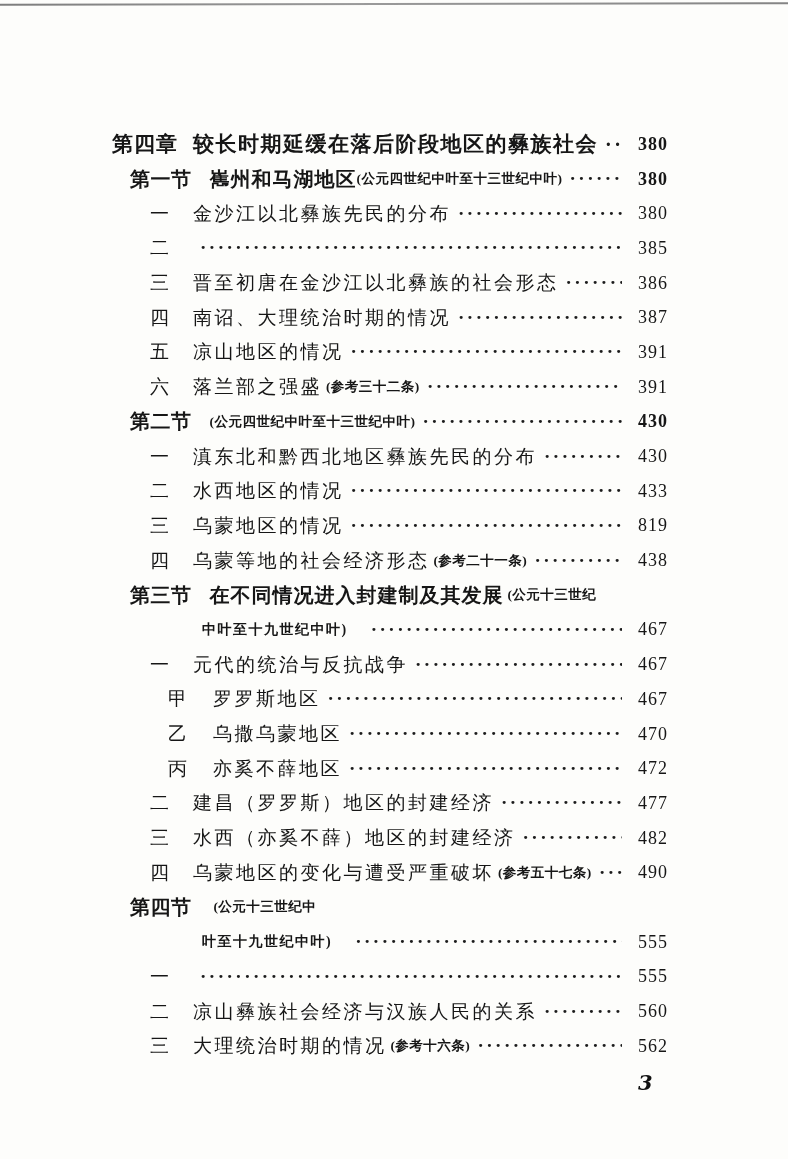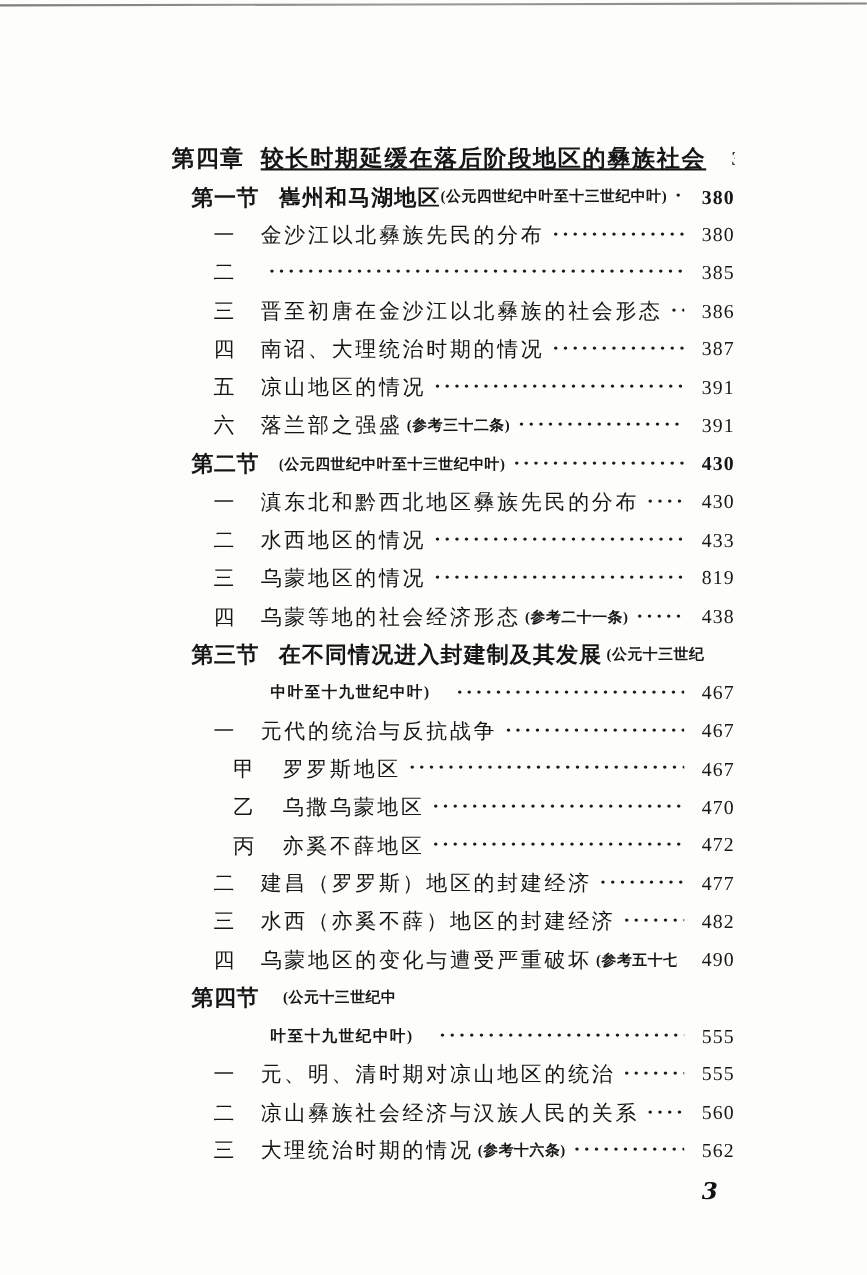--- a/index.html
+++ b/index.html
@@ -34,28 +34,27 @@
     left: 112px;
     top: 127px;
     width: 556px;
   }
   .row {
     height: 34.7px;
     display: flex;
     align-items: center;
     white-space: nowrap;
     overflow: hidden;
-    margin-left: 44px;
   }
   .marker, .title { flex: 0 0 auto; white-space: pre; }
   .note { flex: 0 1 auto; white-space: pre; min-width: 0; overflow: hidden; }
   
   .row.chapter { font-weight: bold; font-size: 21px; }
   .row.chapter .marker { margin-right: 15px; letter-spacing: 1px; }
-  .row.chapter .title  { letter-spacing: 1.5px; text-decoration: underline; }
+  .row.chapter .title  { letter-spacing: 1.5px; }
   .row.chapter .leader { font-size: 20px; }
   
   .row.section { padding-left: 18px; font-weight: bold; font-size: 20px; }
   .row.section .marker { margin-right: 18px; letter-spacing: 0.5px; }
   .row.section .title  { letter-spacing: 1px; }
   .row.section .note   { font-size: 13.5px; letter-spacing: 0.5px; }
   
   .row.item { padding-left: 38px; font-size: 19px; }
   .row.item .marker { margin-right: 24px; }
   .row.item .title  { letter-spacing: 2.5px; }
@@ -268,21 +267,20 @@
   </div>
       <div class="row continuation">
 
     <span class="title">叶至十九世纪中叶)</span>
 
     <span class="leader">······································································</span>
     <span class="pagenum">555</span>
   </div>
       <div class="row item">
     <span class="marker">一</span>
-    <span class="title">元、明、清时期对凉山地区的统治</span>
 
     <span class="leader">······································································</span>
     <span class="pagenum">555</span>
   </div>
       <div class="row item">
     <span class="marker">二</span>
     <span class="title">凉山彝族社会经济与汉族人民的关系</span>
 
     <span class="leader">······································································</span>
     <span class="pagenum">560</span>

